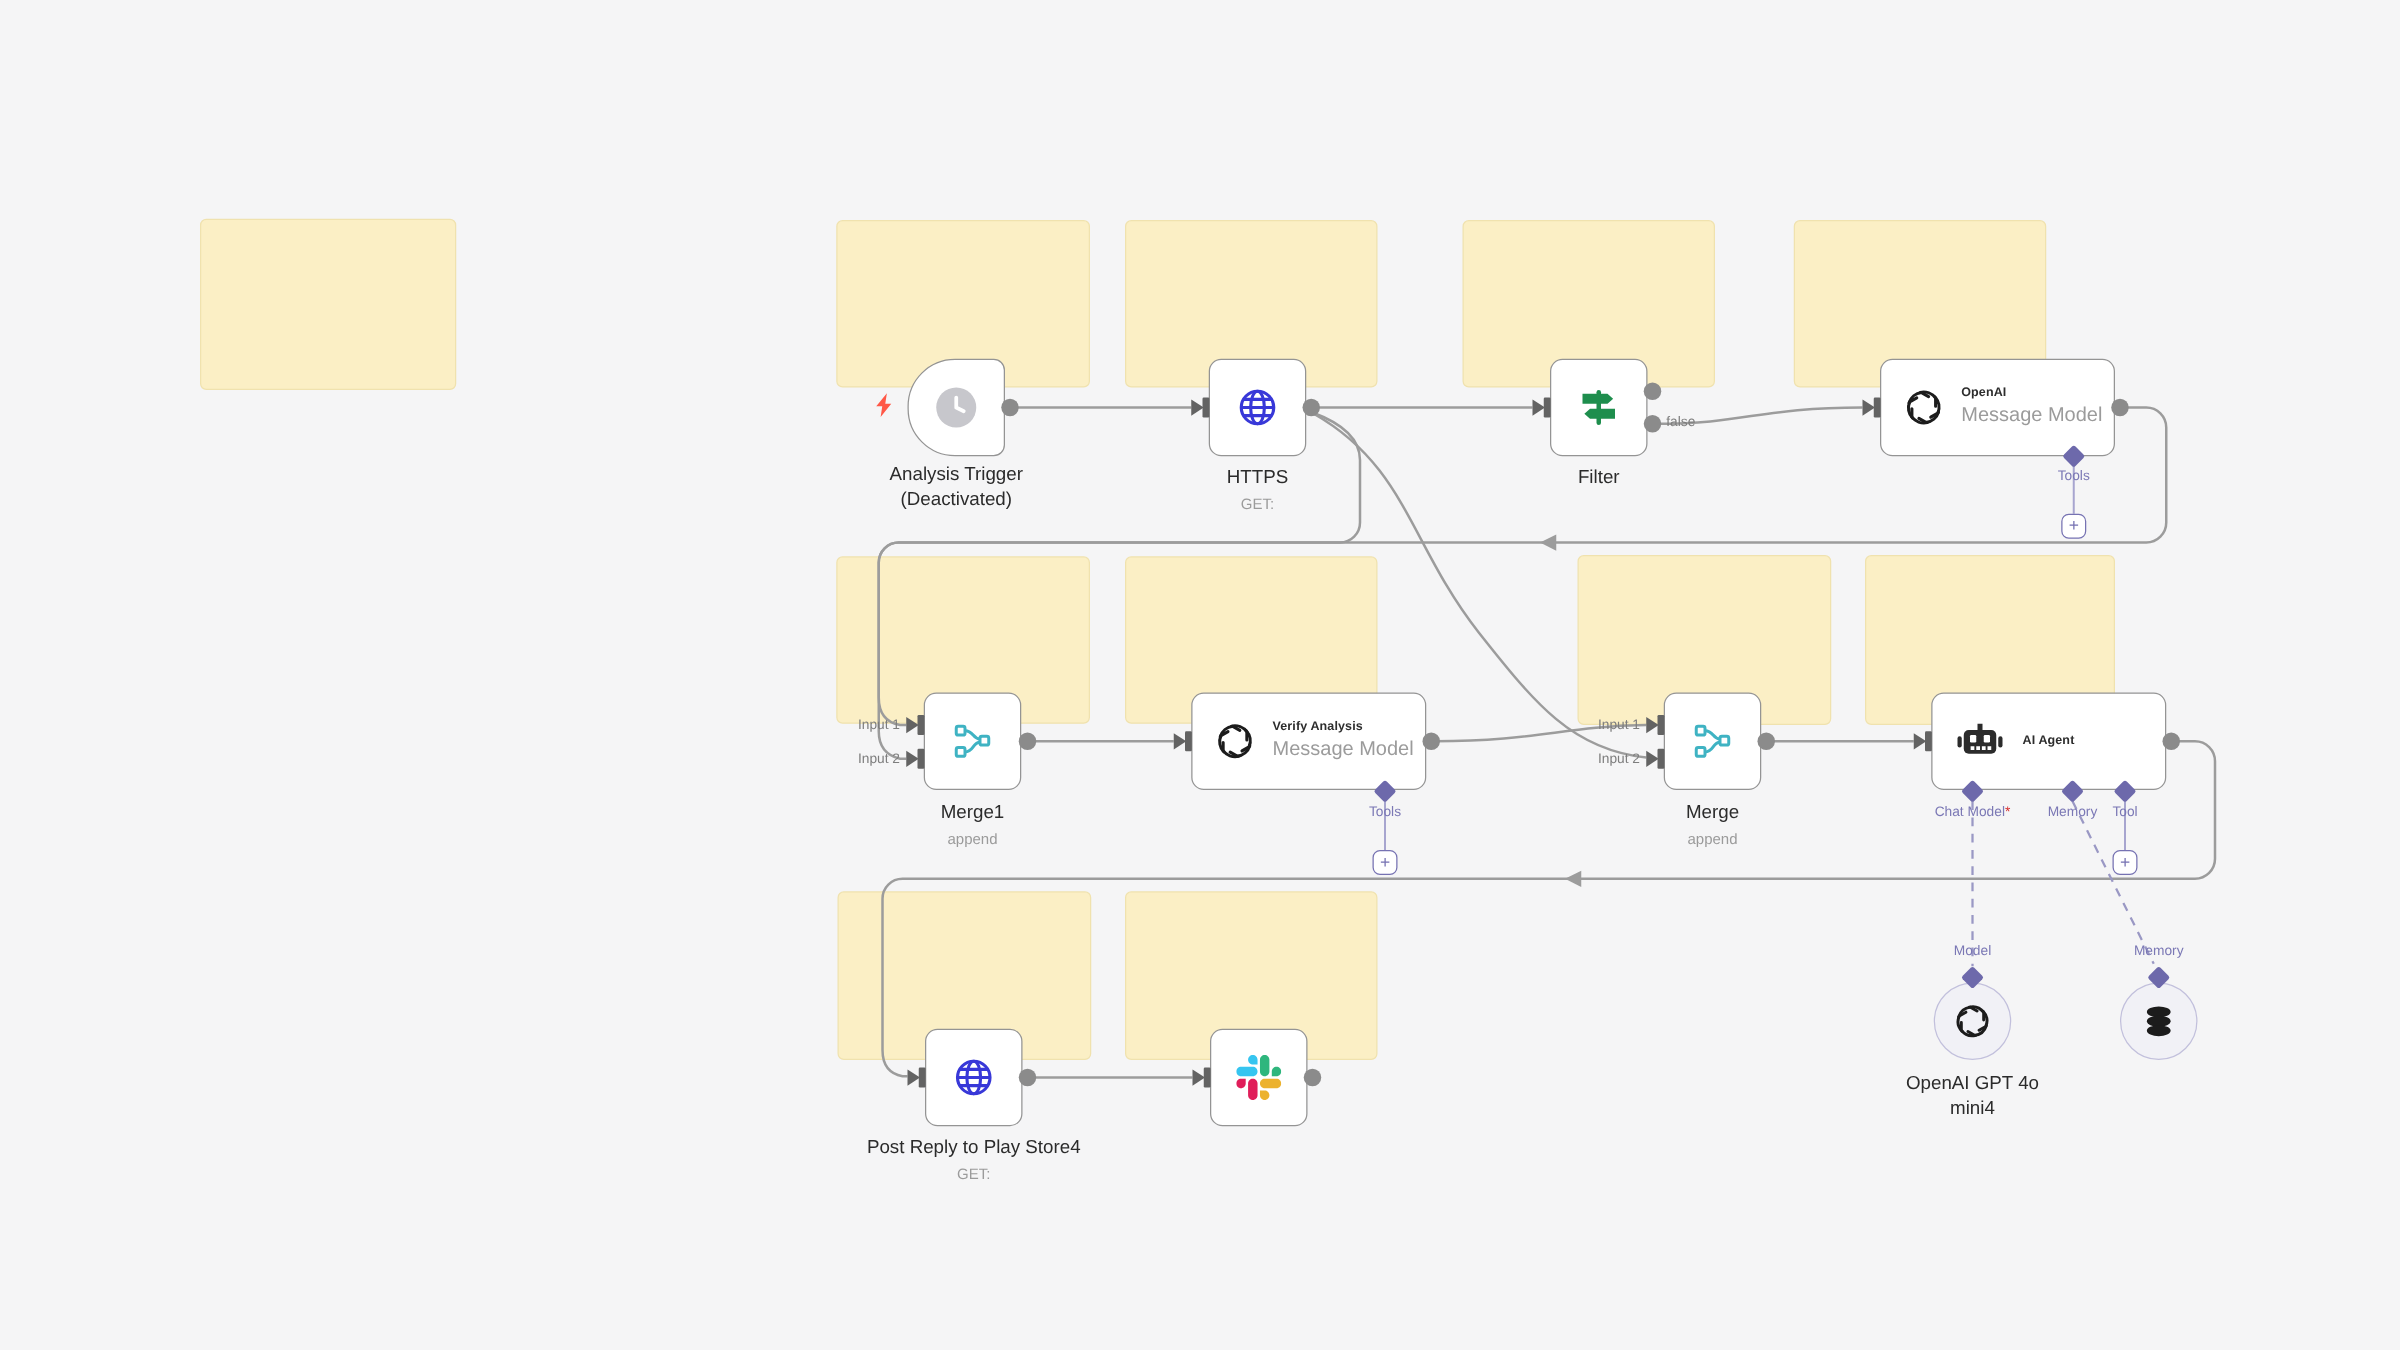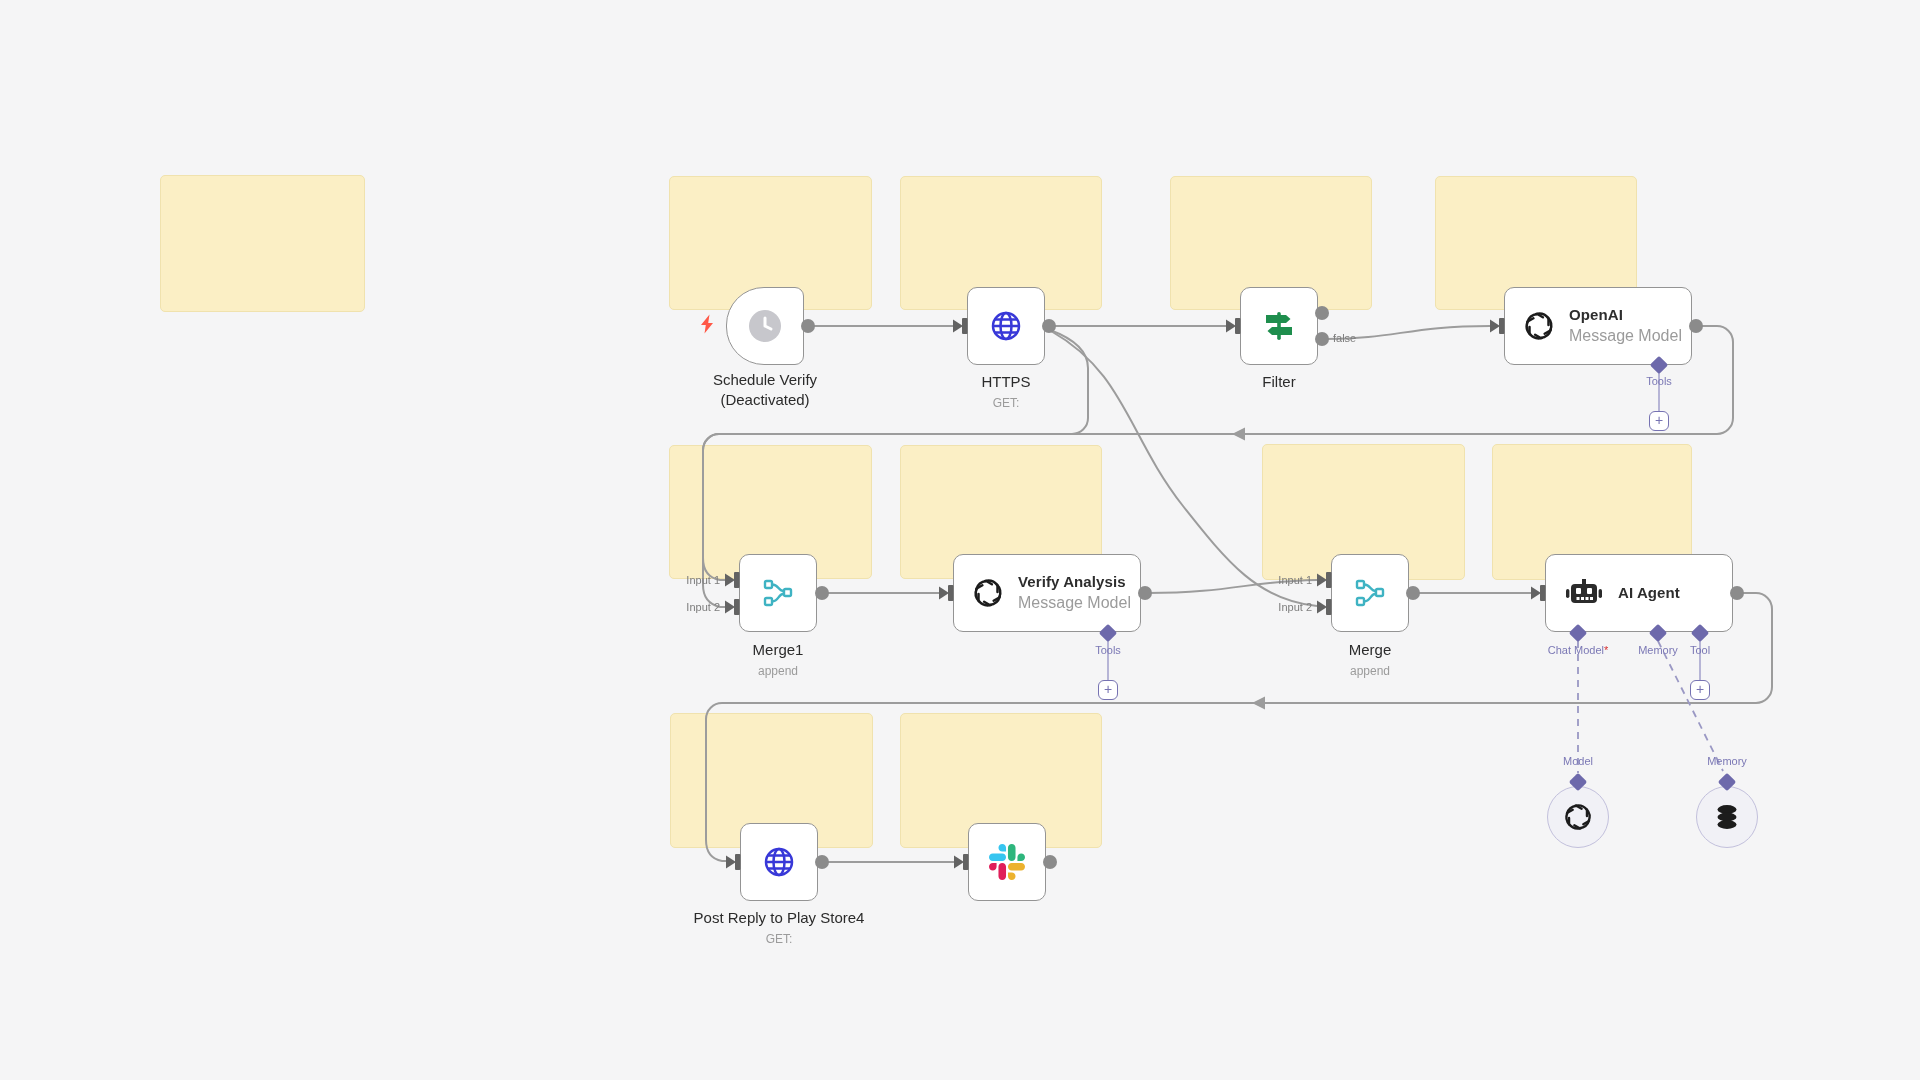--- a/index.html
+++ b/index.html
@@ -7,21 +7,21 @@
   body { background:#f5f5f6; font-family:"Liberation Sans", sans-serif; position:relative; }
   .canvas { position:absolute; inset:0; }
 
   .sticky { position:absolute; background:#fbefc5; border:1px solid #f0e2ae; border-radius:5px; z-index:1; }
 
   .node { position:absolute; background:#ffffff; border:1.7px solid #949494; border-radius:10px; z-index:2;
           display:flex; align-items:center; justify-content:center; }
   .node.trigger { border-radius:38px 9px 9px 38px; }
   .node.wide { justify-content:flex-start; padding-left:17px; }
   .node .ntext { margin-left:13px; line-height:1.25; }
-  .node .ntitle { font-size:15px; font-weight:700; color:#2d2d2d; letter-spacing:.1px; }
+  .node .ntitle { font-size:10px; font-weight:700; color:#2d2d2d; letter-spacing:.1px; }
   .node .nsub { font-size:16px; color:#9b9b9b; margin-top:2px; }
   .circle-node { position:absolute; width:62px; height:62px; border-radius:50%; background:#f1f1f6;
                  border:1.6px solid #c2c0dc; z-index:2; display:flex; align-items:center; justify-content:center; }
 
   .wires { position:absolute; left:0; top:0; width:1920px; height:1080px; z-index:3; pointer-events:none; }
 
   .lbl { position:absolute; z-index:4; text-align:center; color:#2b2b2b; font-size:15px; font-weight:500; line-height:20px; }
   .sublbl { font-size:12px; color:#9b9b9b; font-weight:400; margin-top:1px; }
   .portlbl { position:absolute; z-index:4; font-size:11px; color:#7d7d7d; }
   .plbl { position:absolute; z-index:4; font-size:11px; color:#7b78b5; text-align:center; }
@@ -282,21 +282,21 @@
       <rect x="-6.5" y="-6.5" width="13" height="13" rx="2" transform="translate(1578,782) rotate(45)"></rect>
       <rect x="-6.5" y="-6.5" width="13" height="13" rx="2" transform="translate(1727,782) rotate(45)"></rect>
     </g>
 
     <g transform="translate(707,324)">
       <path d="M 2.5 -9.5 L -6 1 L -1.2 1 L -2.5 9.5 L 6 -1 L 1.2 -1 Z" fill="#ff5847"></path>
     </g>
   </svg>
 
   <div class="lbl" style="left:645px;top:370px;width:240px">
-    <div>Schedule Verify</div>
+    <div>Analysis Trigger</div>
     <div>(Deactivated)</div>
   </div>
 
   <div class="lbl" style="left:886px;top:372px;width:240px">
     <div>HTTPS</div>
     <div class="sublbl">GET:</div>
   </div>
 
   <div class="lbl" style="left:1159px;top:372px;width:240px">
     <div>Filter</div>
@@ -305,20 +305,24 @@
   <div class="lbl" style="left:658px;top:640px;width:240px">
     <div>Merge1</div>
     <div class="sublbl">append</div>
   </div>
 
   <div class="lbl" style="left:1250px;top:640px;width:240px">
     <div>Merge</div>
     <div class="sublbl">append</div>
   </div>
 
+  <div class="lbl" style="left:1458px;top:857px;width:240px">
+    <div>OpenAI GPT 4o</div>
+    <div>mini4</div>
+  </div>
 
 
   <div class="lbl" style="left:659px;top:908px;width:240px">
     <div>Post Reply to Play Store4</div>
     <div class="sublbl">GET:</div>
   </div>
 
 
   <span class="portlbl" style="left:650px;top:574px;width:70px;text-align:right">Input 1</span>
   <span class="portlbl" style="left:650px;top:601px;width:70px;text-align:right">Input 2</span>

